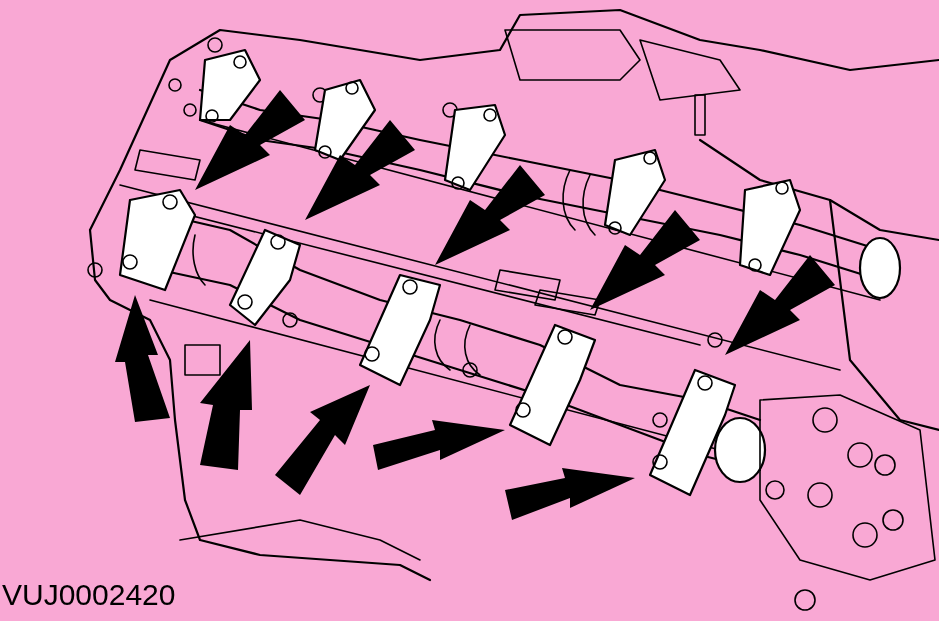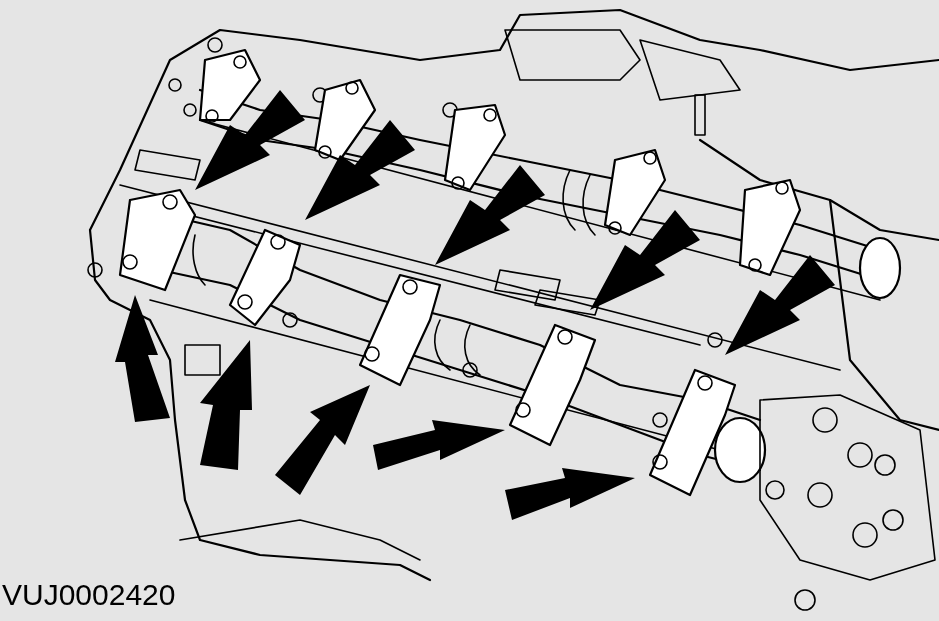--- a/index.html
+++ b/index.html
@@ -1,16 +1,16 @@
 <!DOCTYPE html>
 <html><head>
 <meta charset="utf-8">
 <style>
   html, body { margin:0; padding:0; background:#ffffff; }
-  #canvas { position:relative; width:939px; height:621px; overflow:hidden; background:#e5e5e5; }
+  #canvas { position:relative; width:939px; height:621px; overflow:hidden; background:#f9a8d4; }
   svg { position:absolute; left:0; top:0; }
   .ln { fill:none; stroke:#000; stroke-width:2.2; stroke-linejoin:round; stroke-linecap:round; }
   .thin { fill:none; stroke:#000; stroke-width:1.6; stroke-linejoin:round; stroke-linecap:round; }
   .fillw { fill:#fff; stroke:#000; stroke-width:2.2; stroke-linejoin:round; }
   .arrow { fill:#000; stroke:none; }
   #ref-code { position:absolute; left:2px; top:580px; font-family:"Liberation Sans", sans-serif; font-size:30px; color:#000; letter-spacing:0px; line-height:1; }
 </style>
 </head>
 <body>
 

